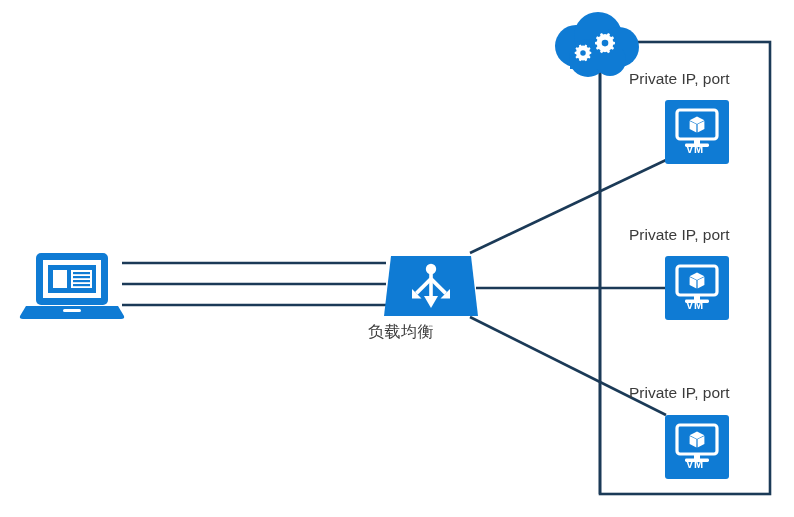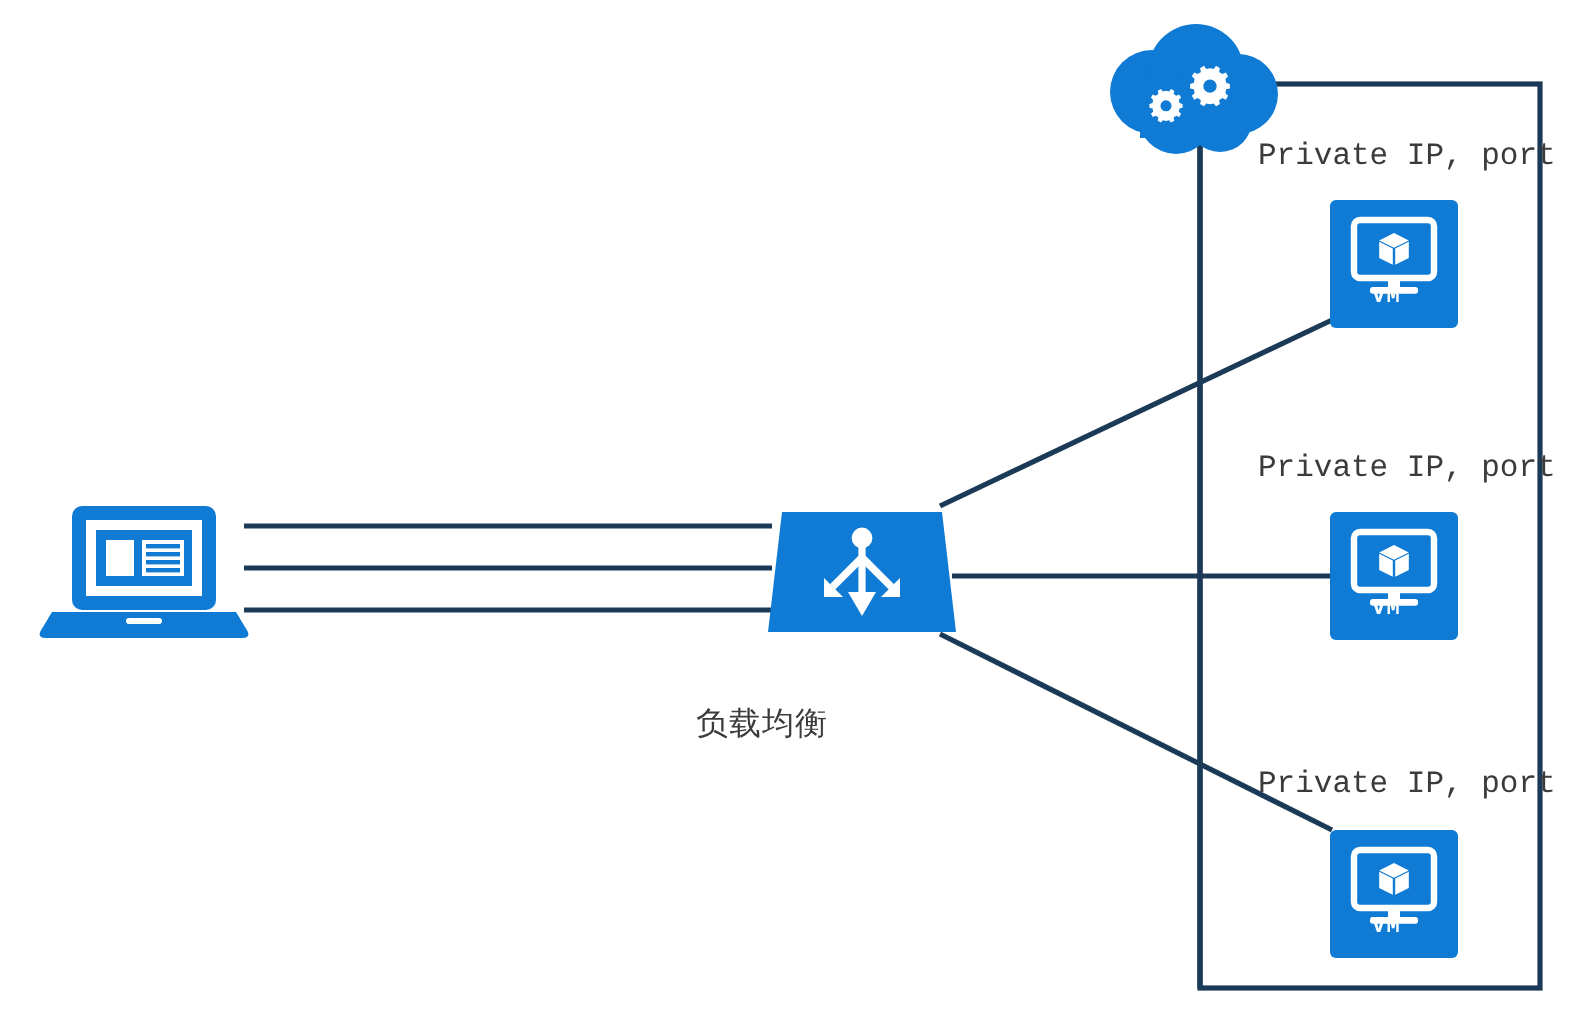--- a/index.html
+++ b/index.html
@@ -25,21 +25,21 @@
     left: 0;
     width: 794px;
     height: 517px;
   }
   .label {
     position: absolute;
     color: #3b3b3b;
     font-size: 15.5px;
     line-height: 1.1;
     white-space: nowrap;
-    font-family: Liberation Mono, monospace;
+    font-family: Liberation Sans, sans-serif;
   }
   .label-cjk {
     position: absolute;
     color: #3b3b3b;
     font-size: 16px;
     line-height: 1.1;
     white-space: nowrap;
     letter-spacing: 0.5px;
     font-family: "DejaVu Sans", "Liberation Sans", sans-serif;
   }
@@ -182,15 +182,15 @@
   <div class="label" style="left:629px; top:226px;">Private IP, port</div>
 
   <div class="label" style="left:629px; top:384px;">Private IP, port</div>
 
   <div class="label" style="left:686px; top:143px; color:#ffffff; font-size:11px; font-weight:bold; letter-spacing:0.6px;">VM</div>
 
   <div class="label" style="left:686px; top:299px; color:#ffffff; font-size:11px; font-weight:bold; letter-spacing:0.6px;">VM</div>
 
   <div class="label" style="left:686px; top:458px; color:#ffffff; font-size:11px; font-weight:bold; letter-spacing:0.6px;">VM</div>
 
-  <div class="label-cjk" style="left:348px; top:323px;margin-top:30px;">负载均衡</div>
+  <div class="label-cjk" style="left:368px; top:323px;">负载均衡</div>
 
 </div>
 
 </body></html>

